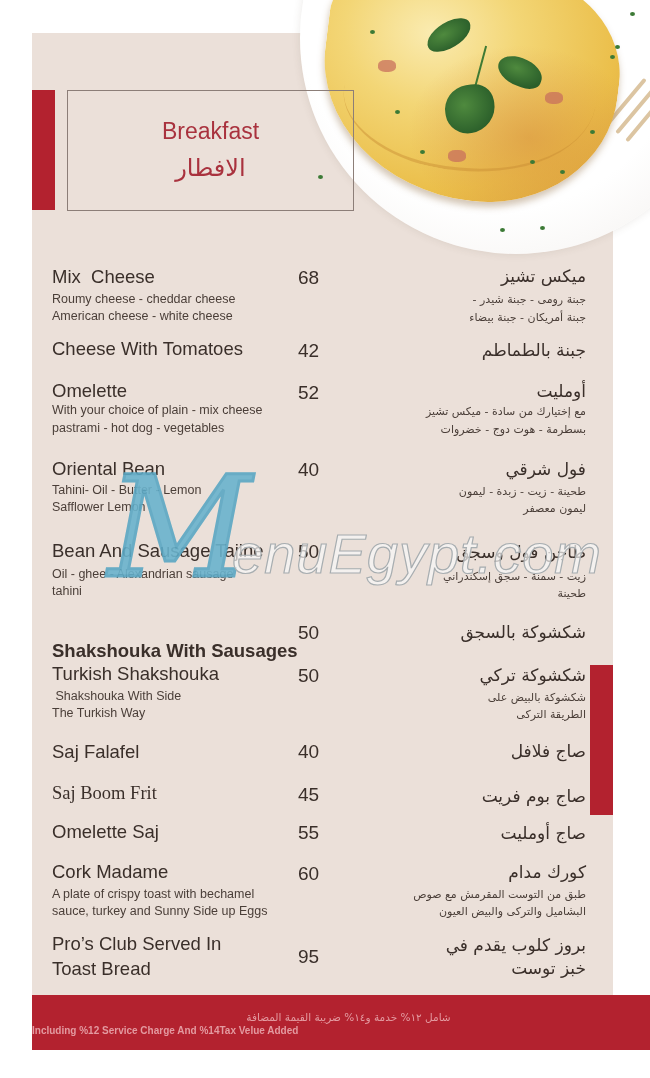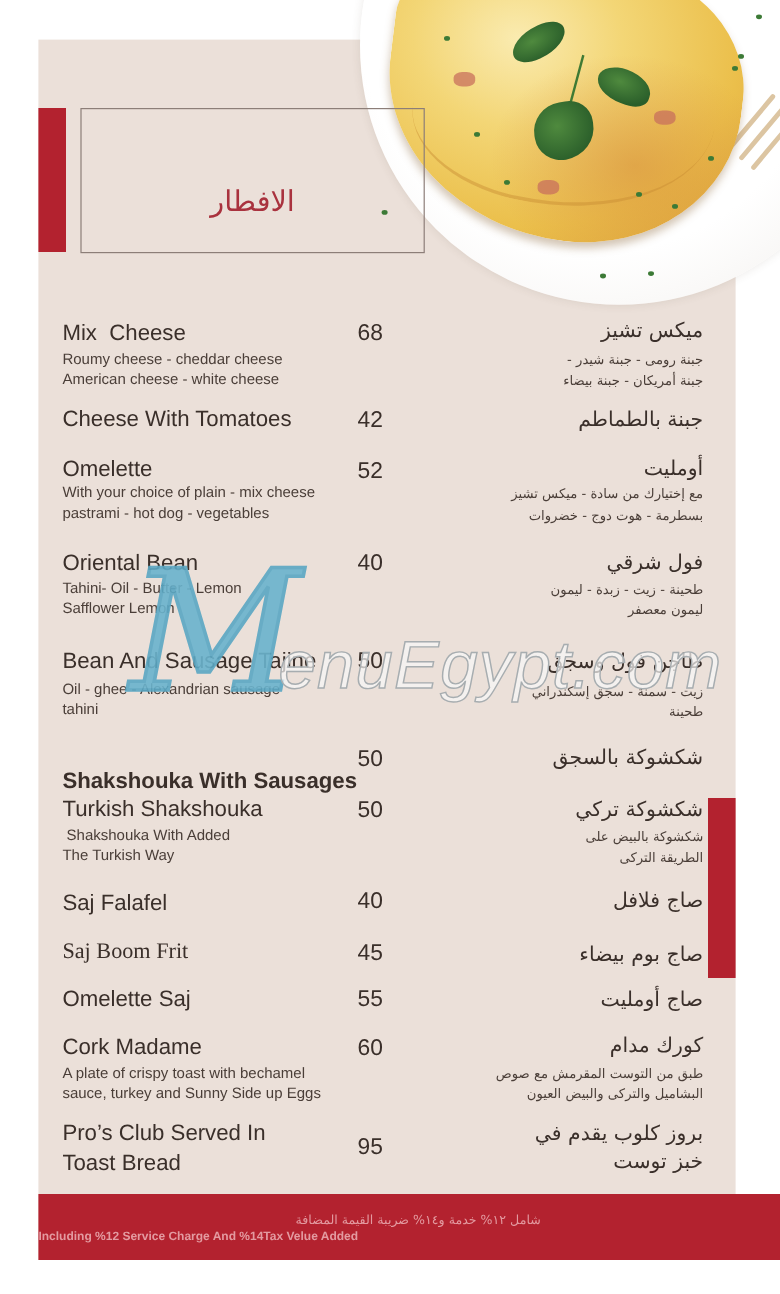--- a/index.html
+++ b/index.html
@@ -131,20 +131,21 @@
 <div class="speck" style="left:560px; top:170px;"></div>
 <div class="speck" style="left:590px; top:130px;"></div>
 <div class="speck" style="left:500px; top:228px;"></div>
 <div class="speck" style="left:540px; top:226px;"></div>
 <div class="speck" style="left:630px; top:12px;"></div>
 <div class="speck" style="left:610px; top:55px;"></div>
 <div class="speck" style="left:615px; top:45px;"></div>
 <div class="speck" style="left:318px; top:175px;"></div>
 
 <div class="title-box">
+  <div class="title-en">Breakfast</div>
   <div class="title-ar">الافطار</div>
 </div>
 
 <div class="en-name" style="top:266px;">Mix  Cheese</div>
 <div class="en-desc" style="top:291px;">Roumy cheese - cheddar cheese</div>
 <div class="en-desc" style="top:308px;">American cheese - white cheese</div>
 <div class="price" style="top:267px;">68</div>
 <div class="ar-name" style="top:265px;">ميكس تشيز</div>
 <div class="ar-desc" style="top:291px;">جبنة رومى - جبنة شيدر -</div>
 <div class="ar-desc" style="top:309px;">جبنة أمريكان - جبنة بيضاء</div>
@@ -175,34 +176,34 @@
 <div class="price" style="top:541px;">50</div>
 <div class="ar-name" style="top:541px;">طاجن فول وسجق</div>
 <div class="ar-desc" style="top:568px;">زيت - سمنة - سجق إسكندراني</div>
 <div class="ar-desc" style="top:585px;">طحينة</div>
 
 <div class="en-name" style="top:640px;font-weight:bold;">Shakshouka With Sausages</div>
 <div class="price" style="top:622px;">50</div>
 <div class="ar-name" style="top:621px;">شكشوكة بالسجق</div>
 
 <div class="en-name" style="top:663px;">Turkish Shakshouka</div>
-<div class="en-desc" style="top:688px;"> Shakshouka With Added</div>
+<div class="en-desc" style="top:688px;"> Shakshouka With Side</div>
 <div class="en-desc" style="top:705px;">The Turkish Way</div>
 <div class="price" style="top:665px;">50</div>
 <div class="ar-name" style="top:664px;">شكشوكة تركي</div>
 <div class="ar-desc" style="top:689px;">شكشوكة بالبيض على</div>
 <div class="ar-desc" style="top:706px;">الطريقة التركى</div>
 
 <div class="en-name" style="top:741px;">Saj Falafel</div>
 <div class="price" style="top:741px;">40</div>
 <div class="ar-name" style="top:740px;">صاج فلافل</div>
 
 <div class="en-name" style="top:782px;font-family:Liberation Serif, serif;">Saj Boom Frit</div>
 <div class="price" style="top:784px;">45</div>
-<div class="ar-name" style="top:785px;">صاج بوم بيضاء</div>
+<div class="ar-name" style="top:785px;">صاج بوم فريت</div>
 
 <div class="en-name" style="top:821px;">Omelette Saj</div>
 <div class="price" style="top:822px;">55</div>
 <div class="ar-name" style="top:822px;">صاج أومليت</div>
 
 <div class="en-name" style="top:861px;">Cork Madame</div>
 <div class="en-desc" style="top:886px;">A plate of crispy toast with bechamel</div>
 <div class="en-desc" style="top:903px;">sauce, turkey and Sunny Side up Eggs</div>
 <div class="price" style="top:863px;">60</div>
 <div class="ar-name" style="top:861px;">كورك مدام</div>

